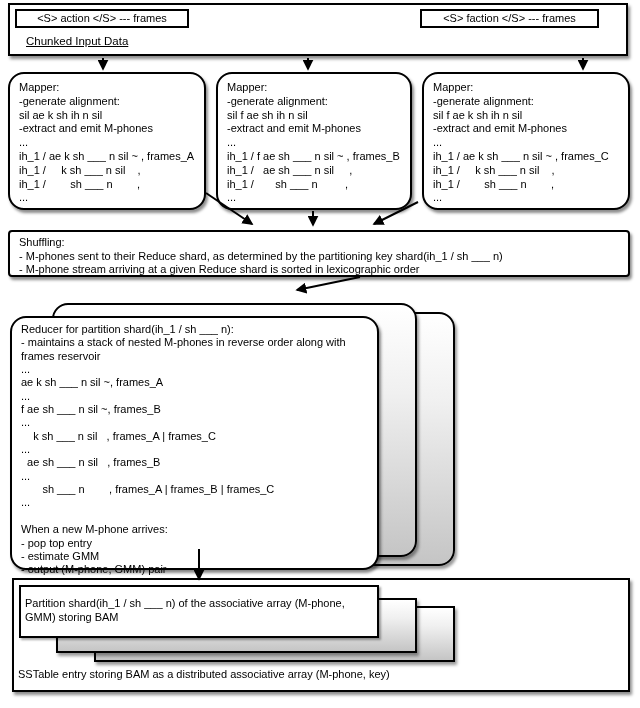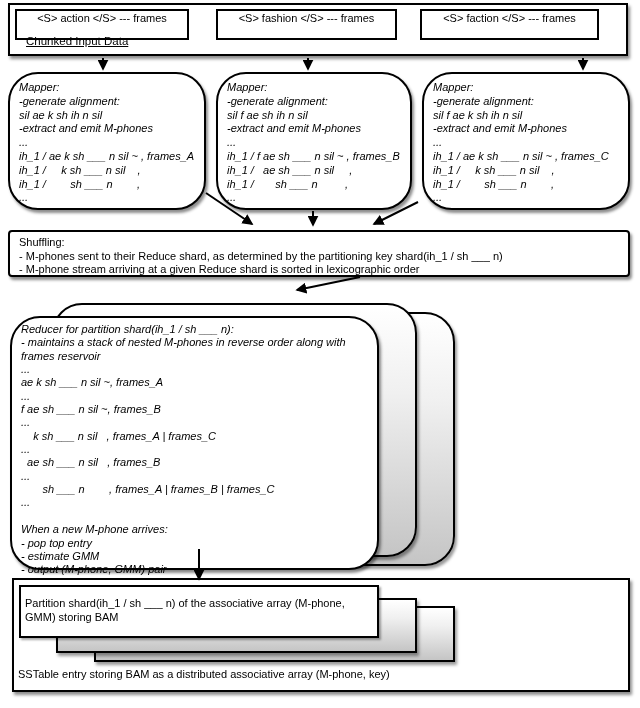--- a/index.html
+++ b/index.html
@@ -12,27 +12,27 @@
     background: #ffffff;
     overflow: hidden;
     font-family: "Liberation Sans", sans-serif;
   }
   .box {
     position: absolute;
     background: #ffffff;
     border: 2px solid #000000;
   }
   .shadowed { box-shadow: 2px 3px 3px rgba(0,0,0,0.45); }
-  .rounded16 { border-radius: 30px; font-style: italic; }
+  .rounded16 { border-radius: 16px; }
   .rounded12 { border-radius: 4px; }
   .chunk {
     position: absolute;
     border: 2px solid #000000;
     background: #ffffff;
-    height: 31px;
+    height: 19px;
     text-align: center;
     font-size: 11px;
     line-height: 15px;
     overflow: hidden;
     white-space: nowrap;
   }
   .caption {
     position: absolute;
     font-size: 11.5px;
     white-space: nowrap;
@@ -69,21 +69,20 @@
   }
   #arrow-overlay line { stroke: #000000; stroke-width: 2; }
 </style>
 </head>
 <body>
 
 <div id="canvas">
 
   <div class="box shadowed" style="left:8px; top:3px; width:620px; height:53px;"></div>
   <div class="chunk" style="left:15px; top:9px; width:174px;">&lt;S&gt; action &lt;/S&gt; --- frames</div>
-  <div class="chunk" style="left:216px; top:9px; width:181px;">&lt;S&gt; fashion &lt;/S&gt; --- frames</div>
   <div class="chunk" style="left:420px; top:9px; width:179px;">&lt;S&gt; faction &lt;/S&gt; --- frames</div>
   <div class="caption" style="left:26px; top:35px;text-decoration:underline;">Chunked Input Data</div>
 
   <div class="box shadowed rounded16 mapper-box" style="left:8px; top:72px; width:198px; height:138px;">
     <div class="code">Mapper:
 -generate alignment:
 sil ae k sh ih n sil
 -extract and emit M-phones
 ...
 ih_1 / ae k sh ___ n sil ~ , frames_A

